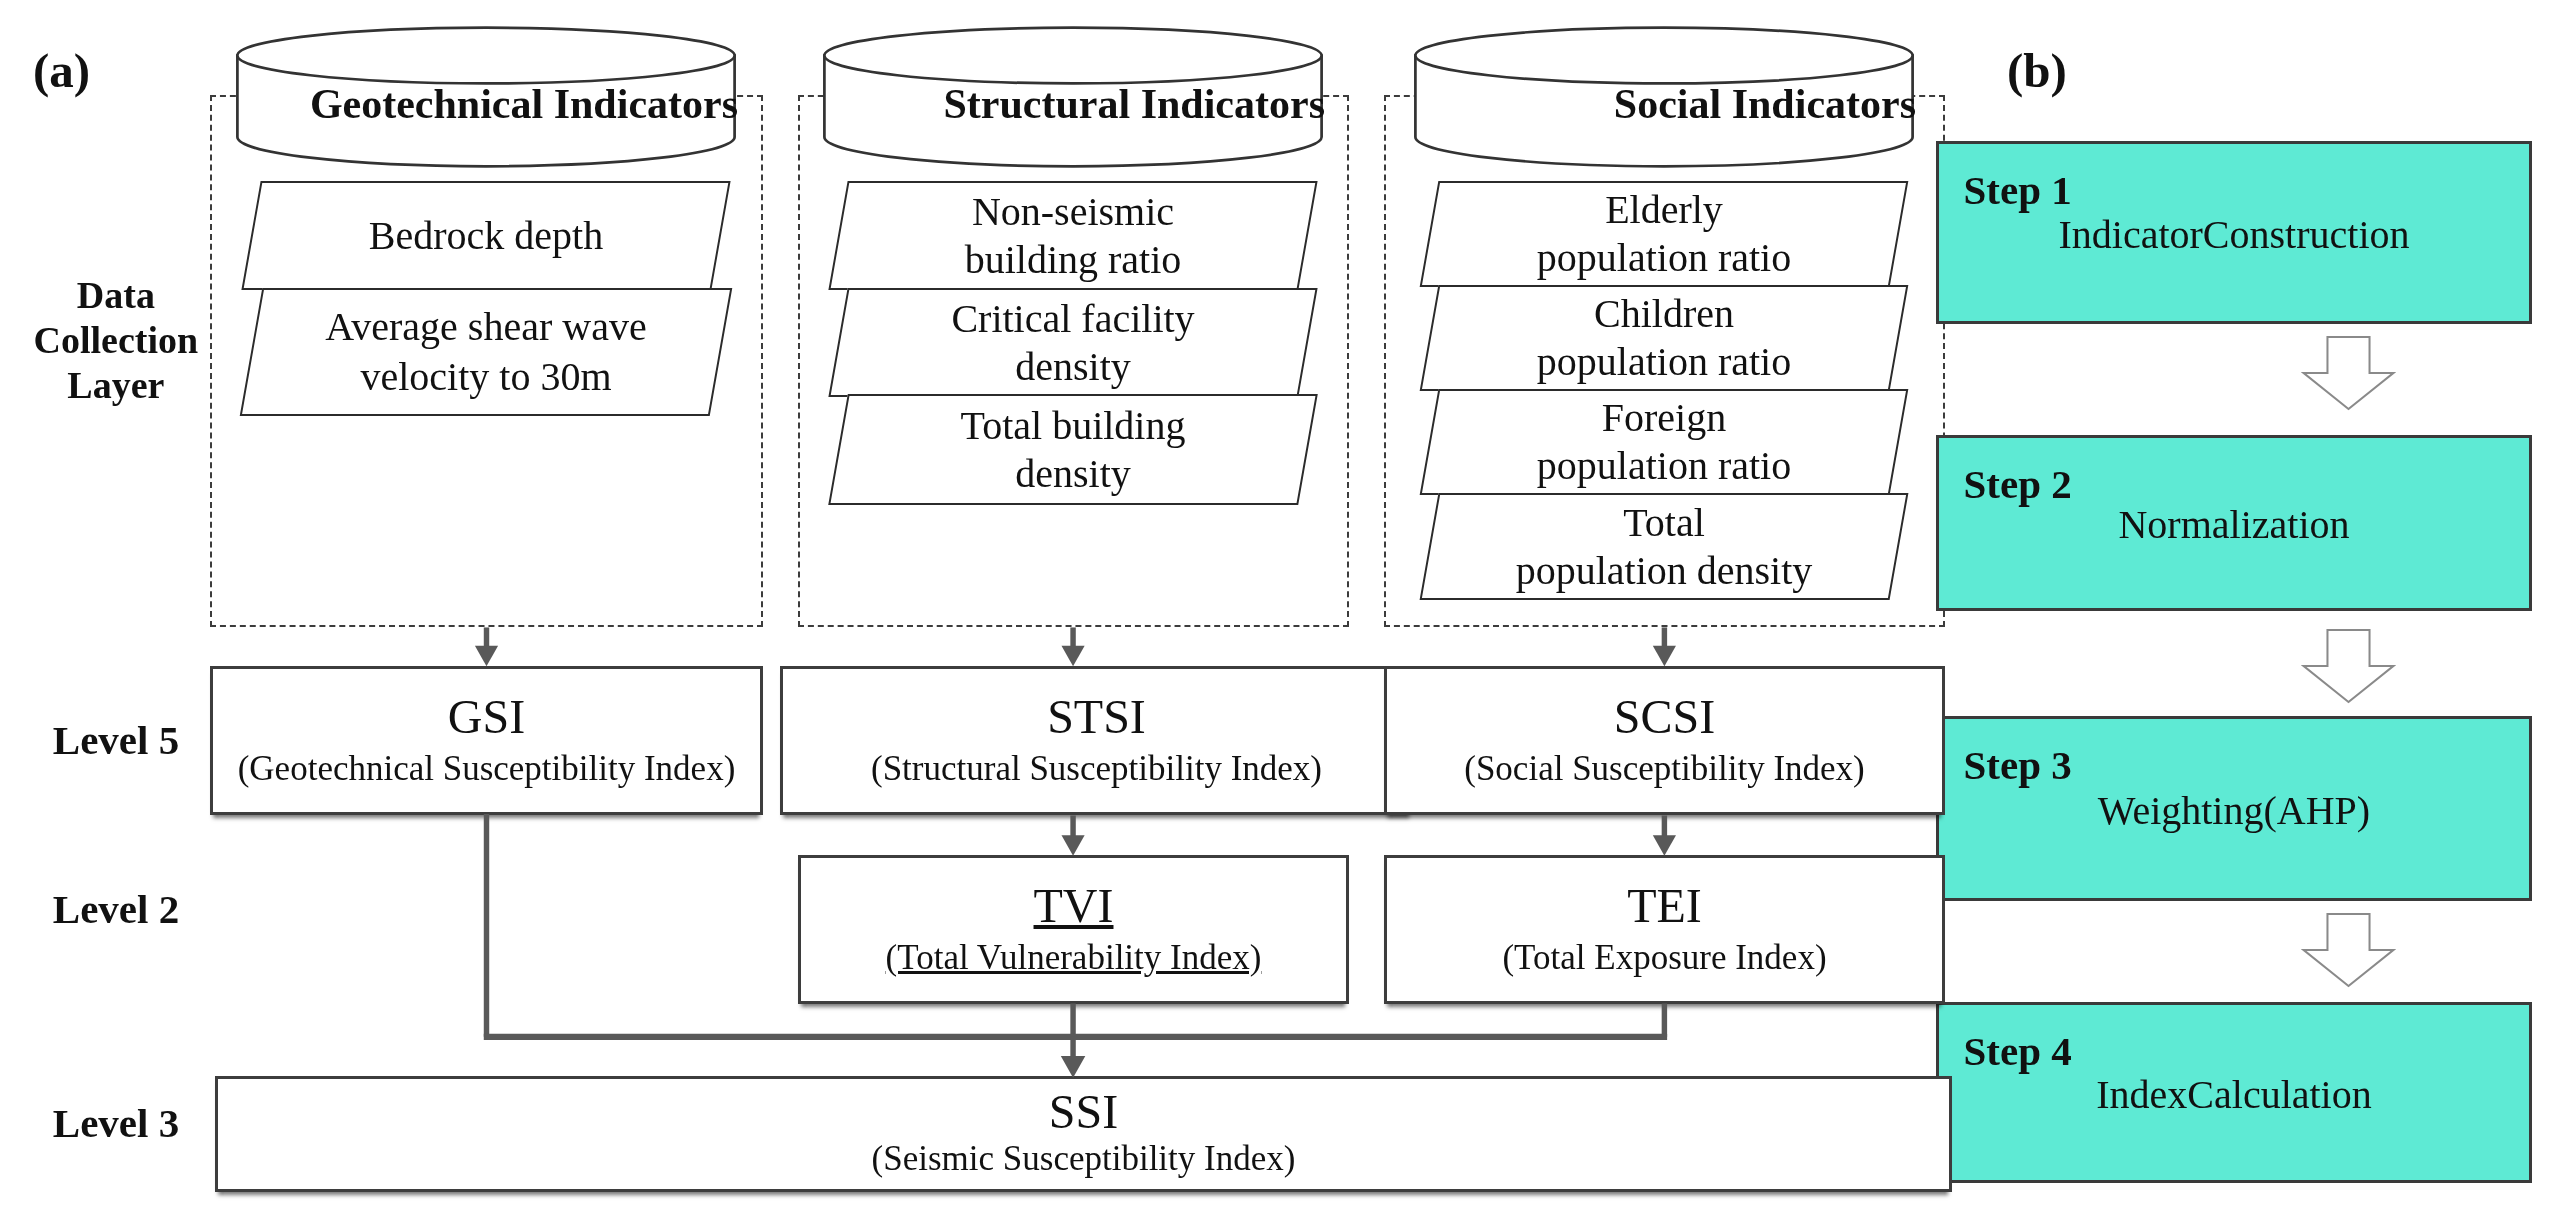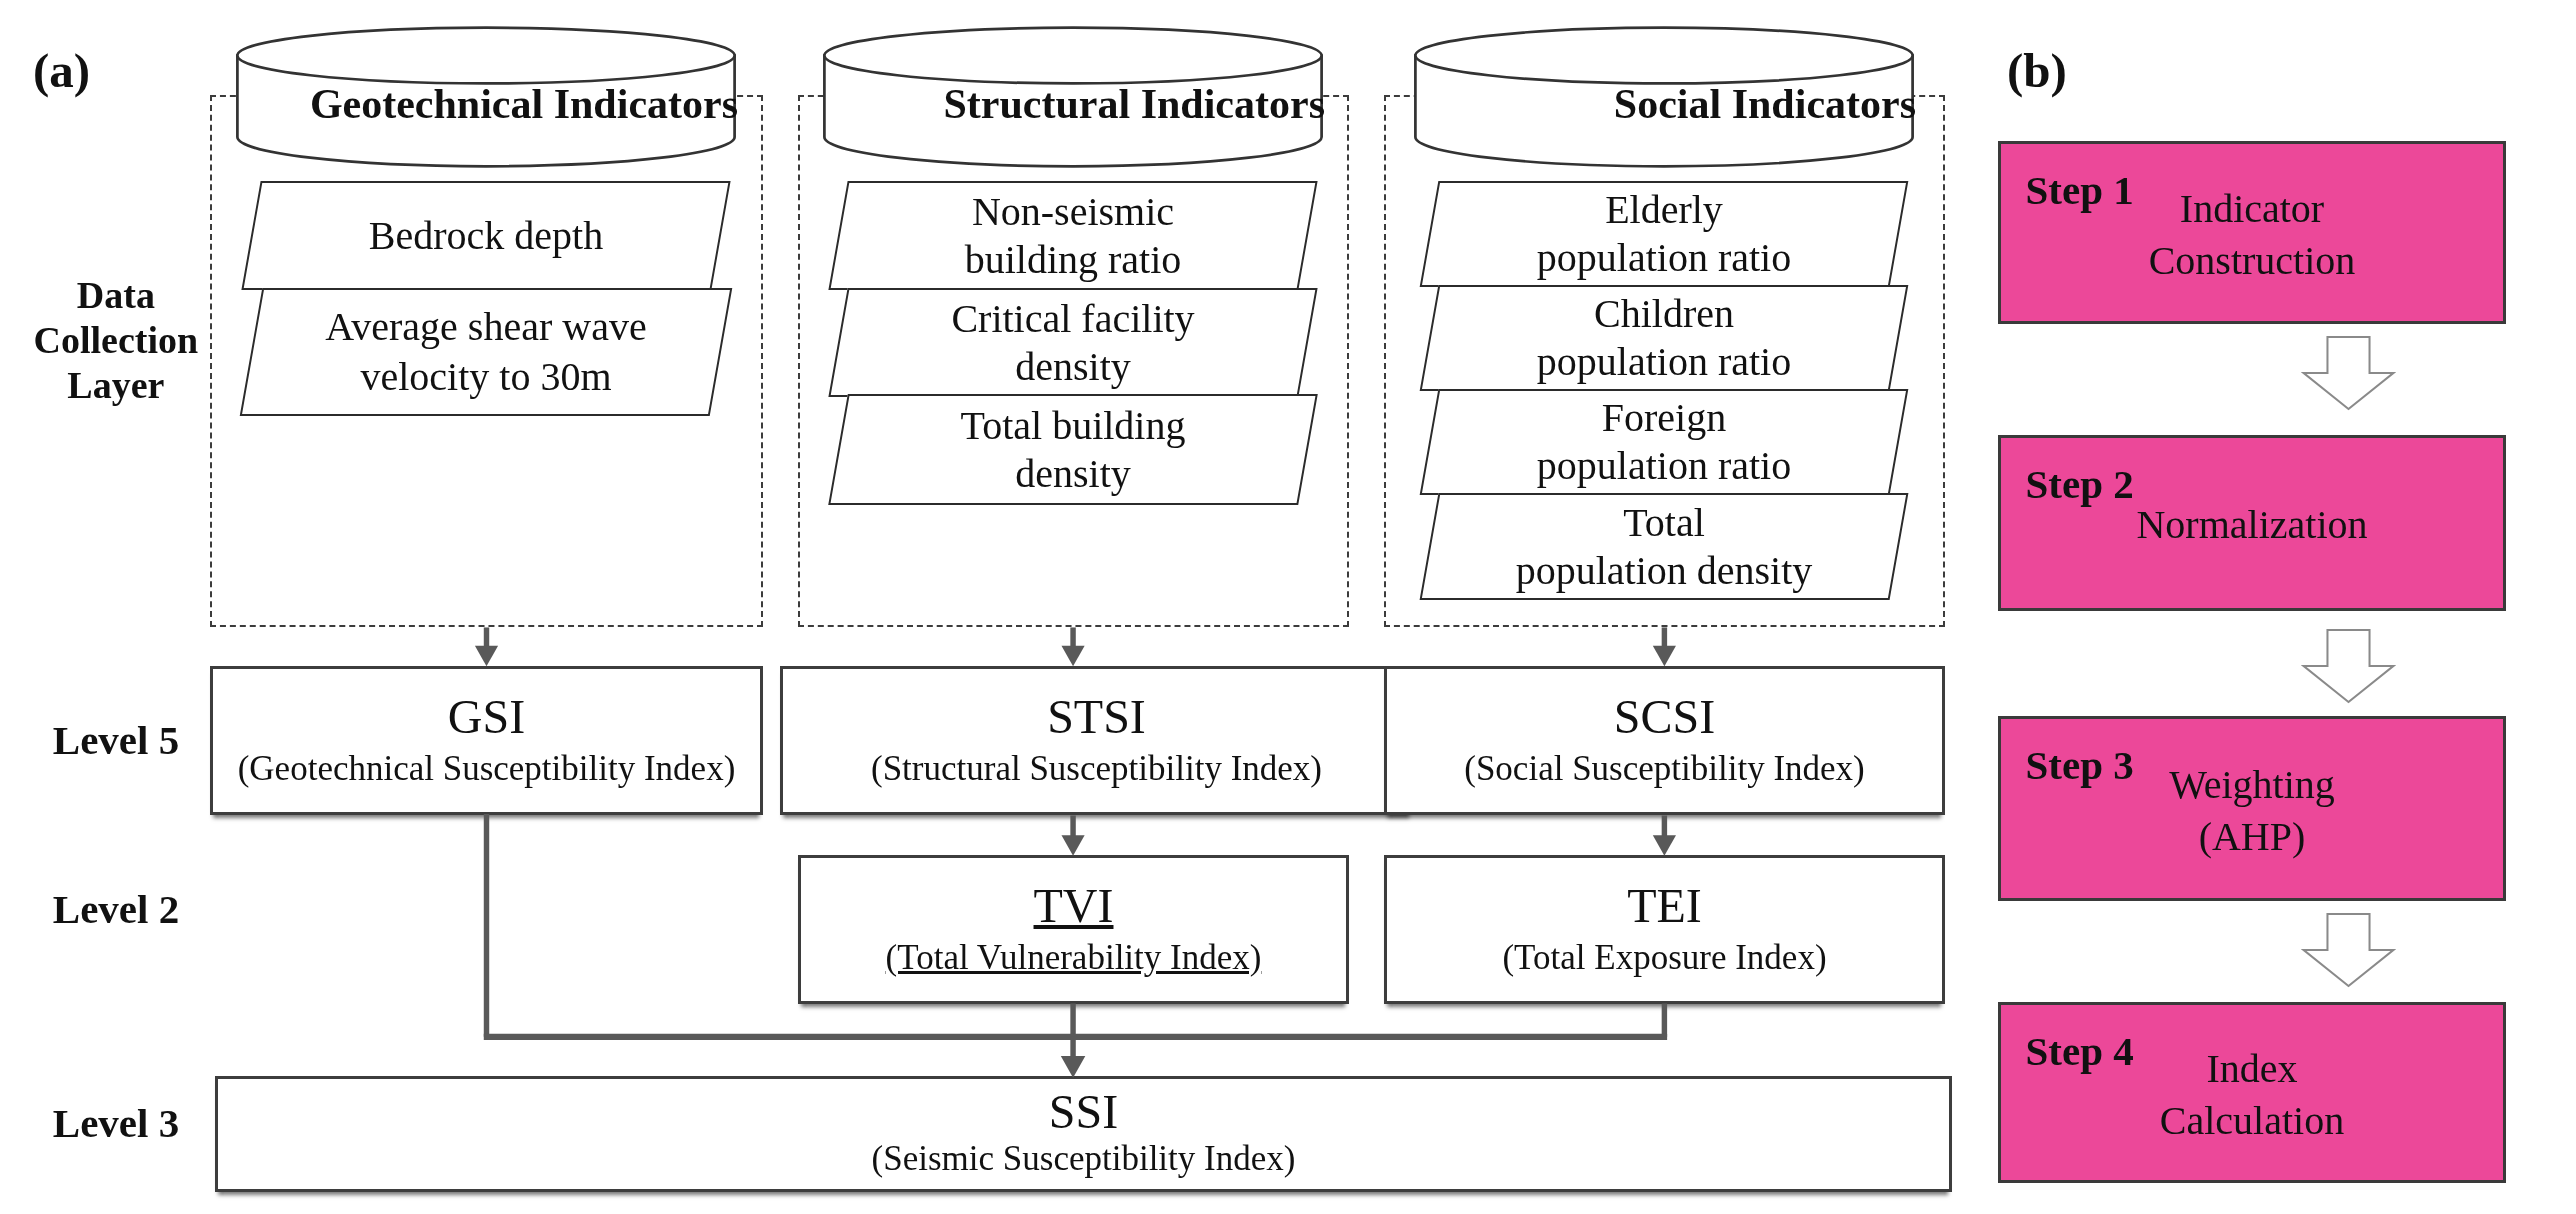--- a/index.html
+++ b/index.html
@@ -36,24 +36,24 @@
   .lv3 .lv-full{line-height:44px;}
 
   .side-label{position:absolute;text-align:center;font-weight:bold;}
   .dcl{left:20.4px;top:273px;width:191px;font-size:38px;line-height:45px;}
   .lv-label{left:34px;width:164px;font-size:41px;line-height:42px;}
 
   
   #connectors{position:absolute;left:0;top:0;z-index:4;pointer-events:none;}
 
   
-  .step-box{position:absolute;left:1998px;width:508px;background:#ec4899;border:3.4px solid #3a3a3a;
+  .step-box{position:absolute;left:1936px;width:596px;background:#5eead4;border:3.4px solid #3a3a3a;
             box-sizing:border-box;}
   .step-label{position:absolute;left:24.5px;top:26px;font-weight:bold;font-size:41px;line-height:41px;}
-  .step-lines{position:absolute;inset:0;display:flex;flex-direction:column;justify-content:center;
+  .step-lines{position:absolute;inset:0;display:flex;justify-content:center;
               align-items:center;text-align:center;font-size:40px;line-height:52px;padding-top:4px;}
   .step-arrow{position:absolute;left:2301px;width:95px;height:76px;}
 </style>
 </head>
 <body>
 
 <div id="canvas">
 
   <div class="panel-label" style="left:33px;top:46px;">(a)</div>
   <div class="panel-label" style="left:2007px;top:46px;">(b)</div>

